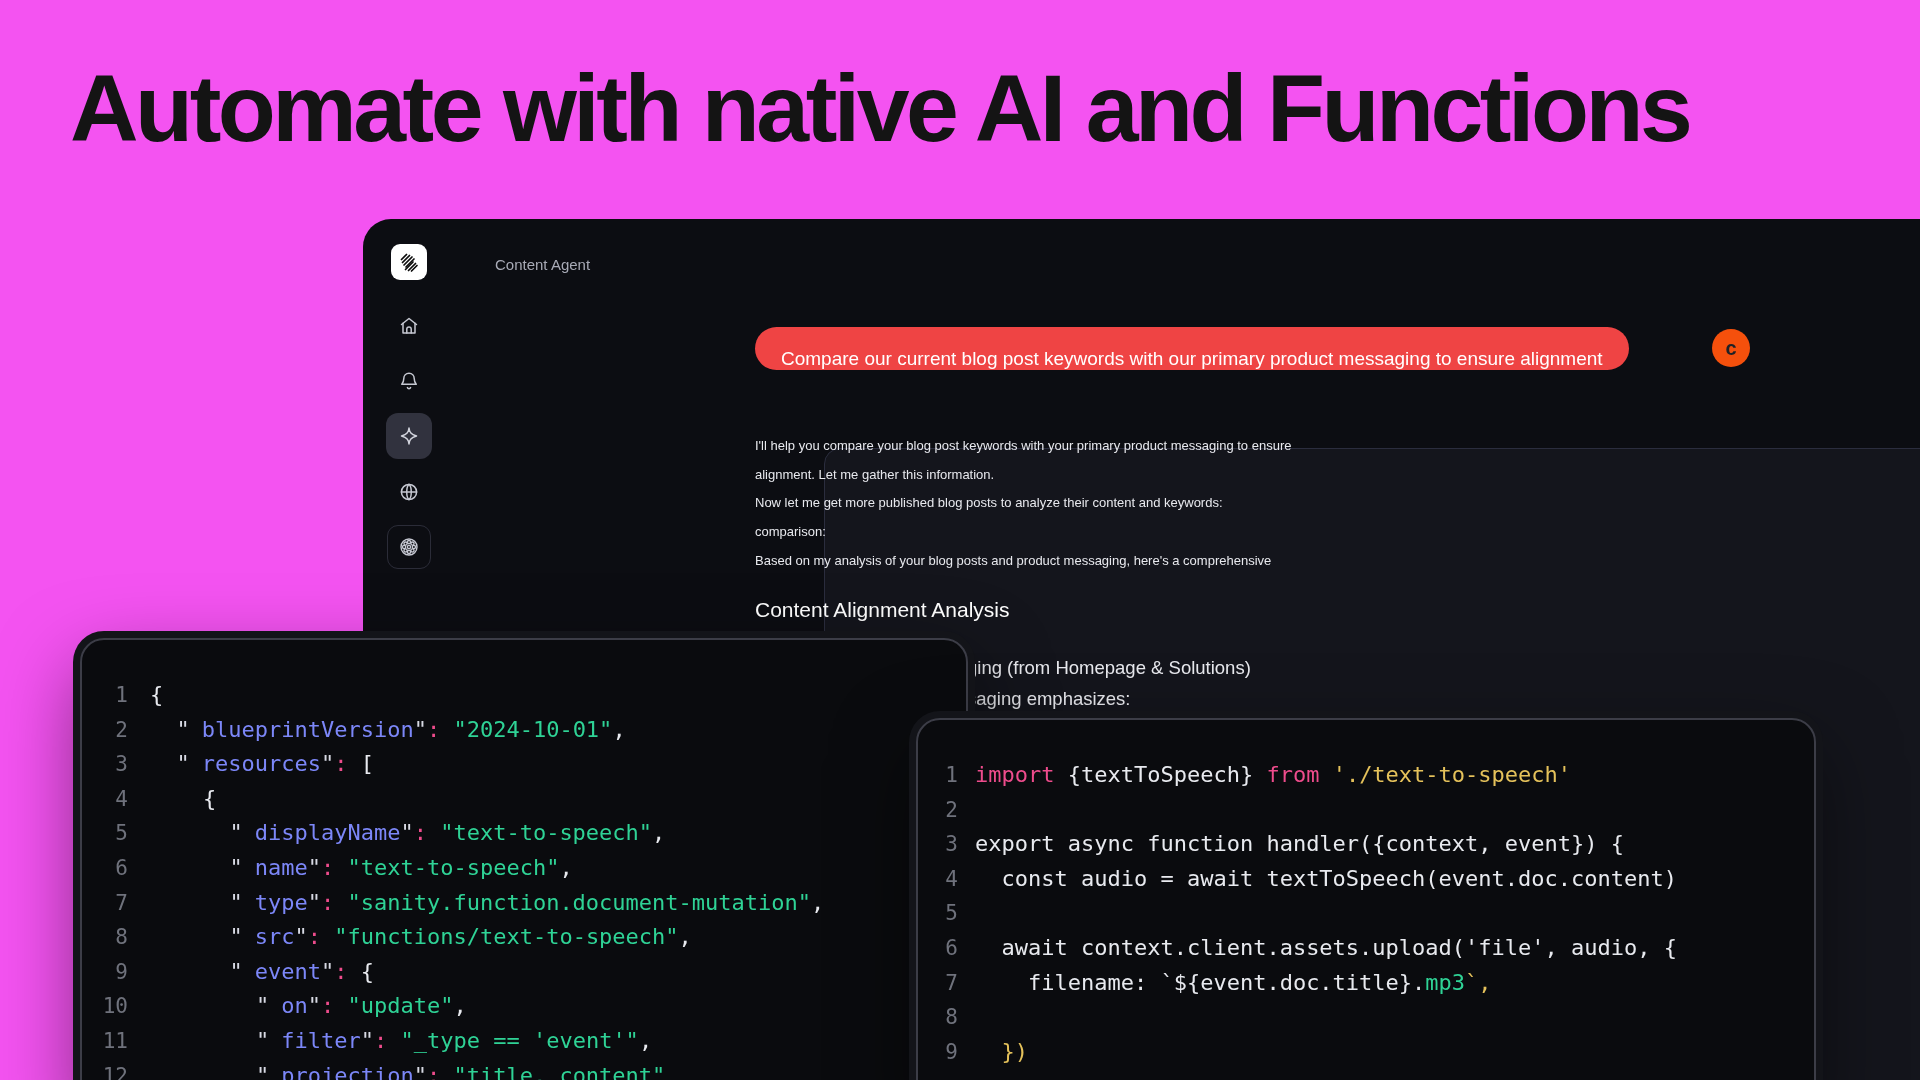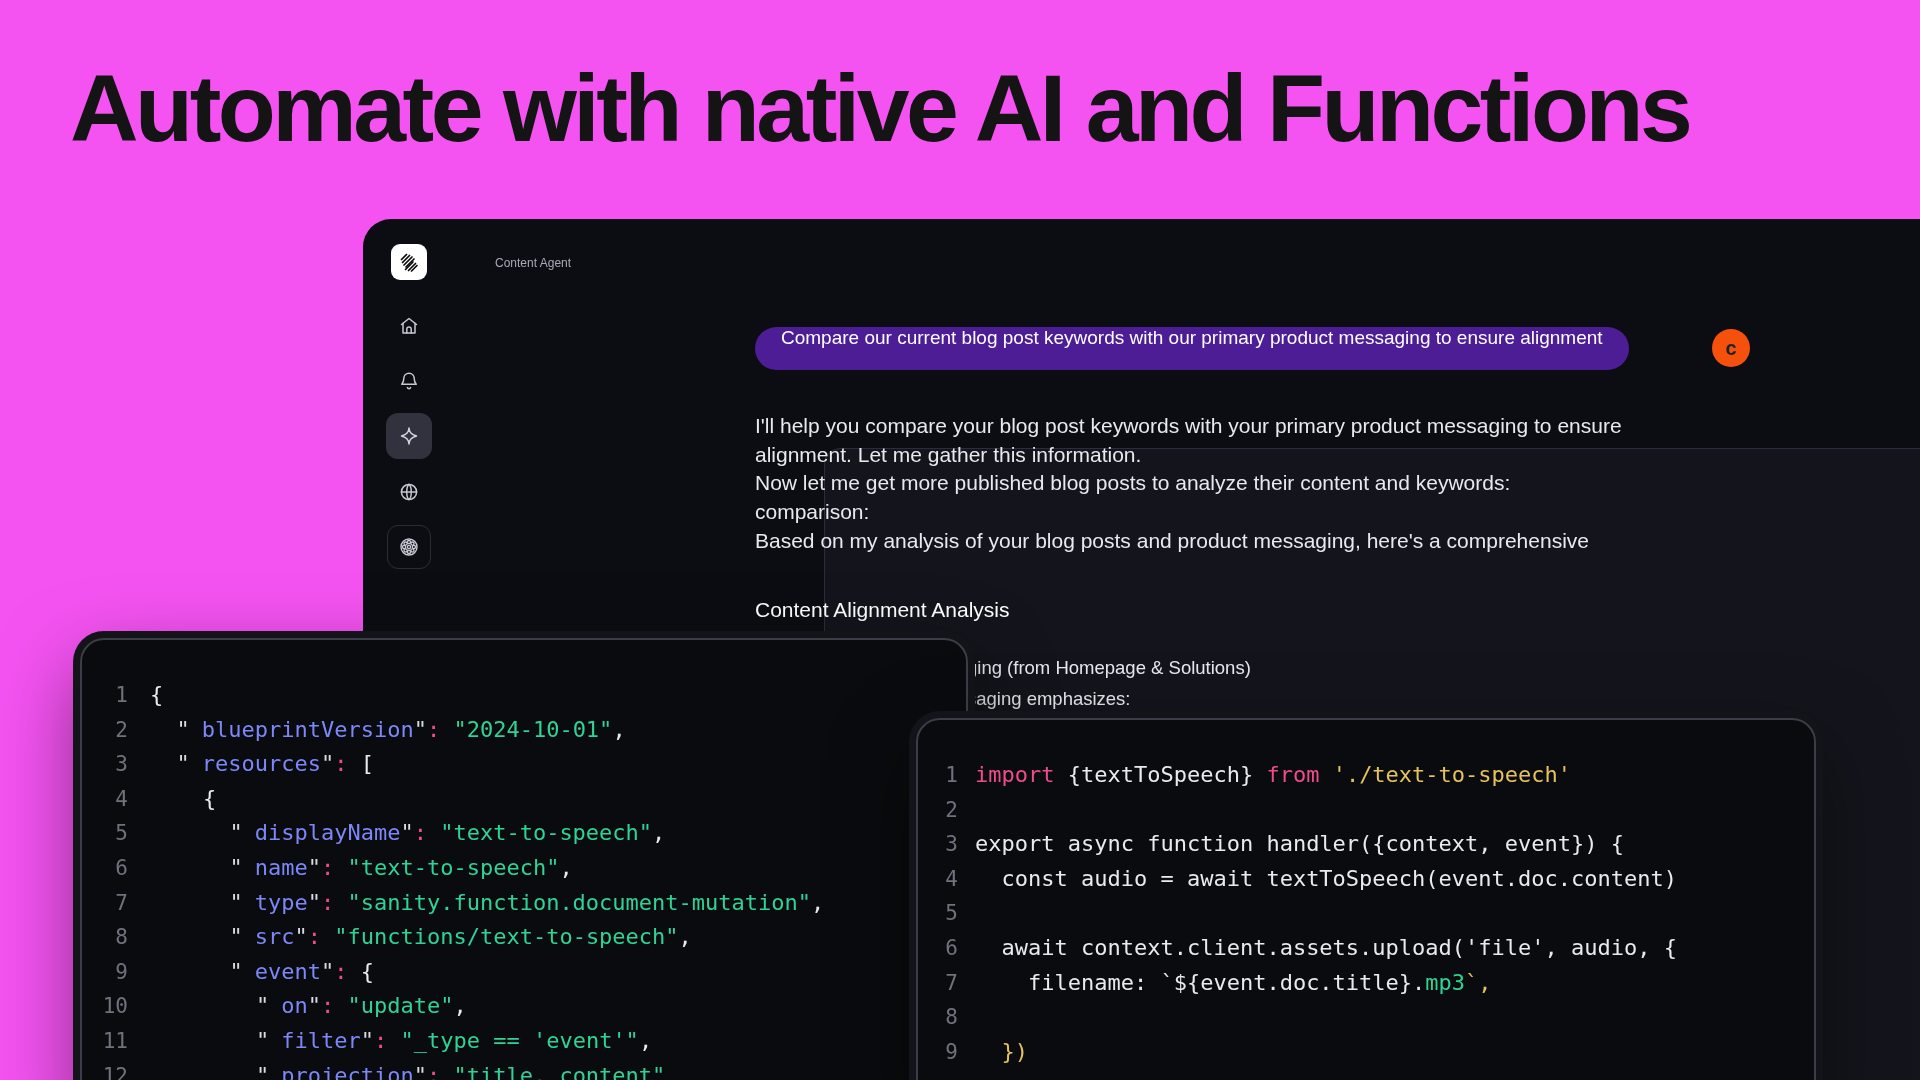--- a/index.html
+++ b/index.html
@@ -21,21 +21,21 @@
   .app-window {
     position:absolute; left:363px; top:219px; right:0; bottom:0;
     background:#0C0D12; border-top-left-radius:28px; z-index:1;
   }
   .chat-panel {
     position:absolute; left:461px; top:229px; width:1457px; height:900px;
     background:#14151C; border:1px solid #2B2D3E; border-radius:16px; z-index:1;
   }
   .panel-title {
     position:absolute; left:495px; top:256px; z-index:2;
-    font-size:12px; color:#A8AAB6;
+    font-size:15px; color:#A8AAB6;
   }
 
   
   .sidebar-logo {
     position:absolute; left:391px; top:244px; width:36px; height:36px;
     background:#FFFFFF; border-radius:9px; z-index:2;
     display:flex; align-items:center; justify-content:center;
   }
   .side-icon {
     position:absolute; width:46px; height:46px; left:386px; z-index:2;
@@ -46,33 +46,33 @@
   .icon-home   { top:303px; }
   .icon-bell   { top:358px; }
   .icon-spark  { top:413px; }
   .icon-globe  { top:469px; }
   .icon-reel   { top:525px; width:44px; height:44px; left:387px; }
   .side-icon svg, .sidebar-logo svg { display:block; }
 
   
   .user-bubble {
     position:absolute; left:755px; top:327px; height:43px; z-index:2;
-    background:#4c1d95; border-radius:22px; padding:0 26px;
-    display:flex; align-items:flex-start;
+    background:#ef4444; border-radius:22px; padding:0 26px;
+    display:flex; align-items:flex-end;
     color:#FFFFFF; font-size:19px; white-space:nowrap;
   }
   .user-avatar {
     position:absolute; left:1712px; top:329px; width:38px; height:38px; z-index:2;
     background:#F5500C; border-radius:50%;
     display:flex; align-items:center; justify-content:center;
     color:#1E2126; font-size:20px; font-weight:600;
   }
   .assistant-text {
-    position:absolute; left:755px; top:412px; z-index:2;
-    color:#E8E9EE; font-size:21px; line-height:28.7px; white-space:nowrap;
+    position:absolute; left:755px; top:432px; z-index:2;
+    color:#E8E9EE; font-size:13px; line-height:28.7px; white-space:nowrap;
   }
   .analysis-heading {
     position:absolute; left:755px; top:598px; z-index:2;
     color:#FFFFFF; font-size:21px; font-weight:400; white-space:nowrap;
   }
   .clip-line { position:absolute; left:967px; z-index:2;
     color:#E8E9EE; font-size:18.5px; white-space:nowrap; }
   .clip-line.l1 { top:657px;text-align:right; }
   .clip-line.l2 { top:688px; }
 

